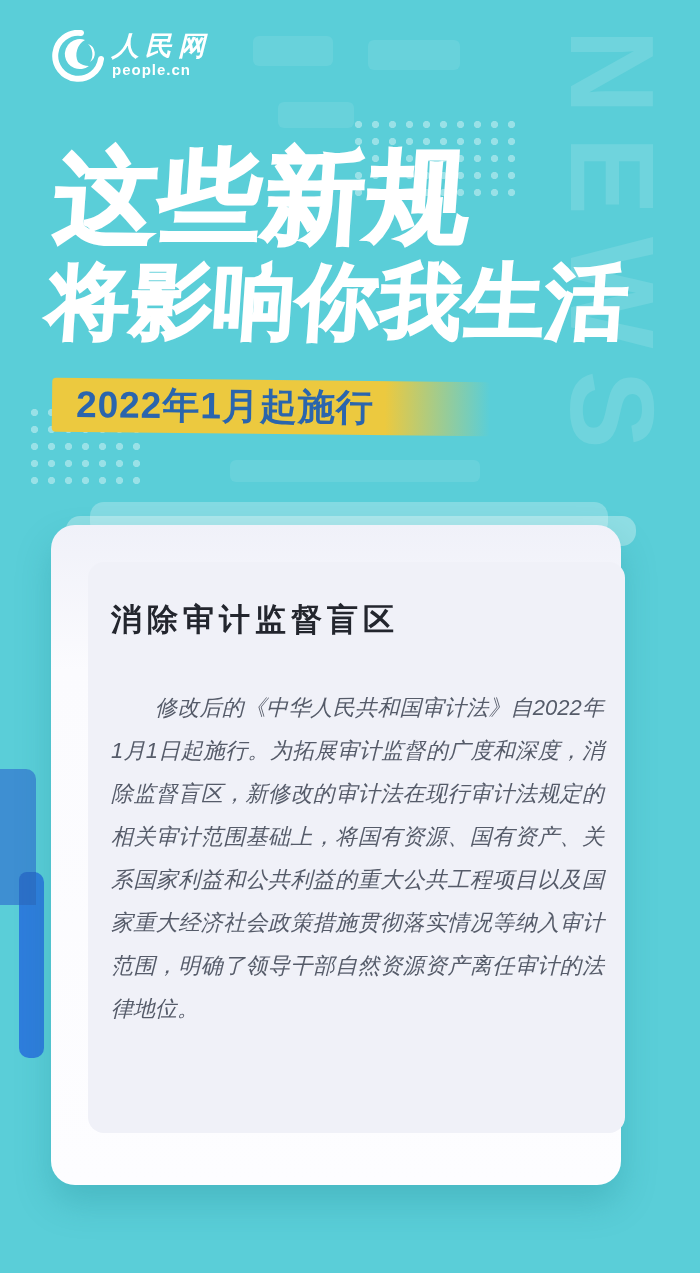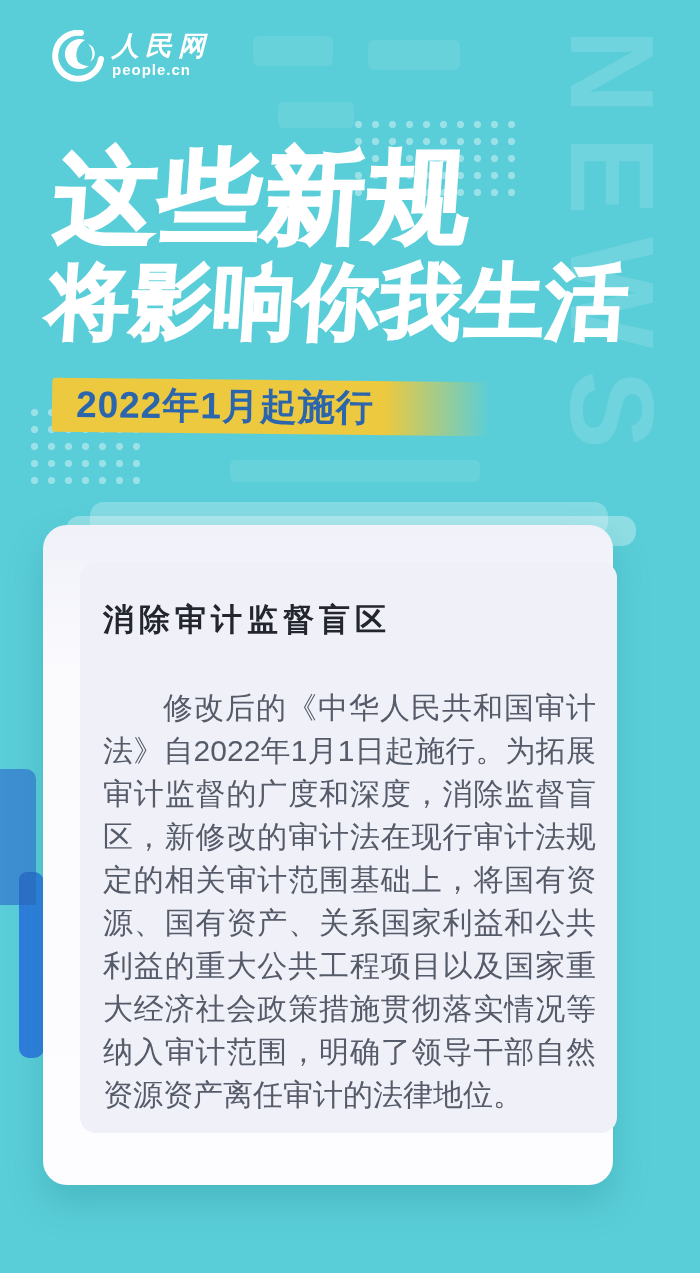--- a/index.html
+++ b/index.html
@@ -57,39 +57,39 @@
     display:flex; align-items:center; padding-left:24px;
   }
   .date-badge span{ font-size:37px; font-weight:700; color:#2A65AD; letter-spacing:1px; }
 
   
   .ghost-strip{ position:absolute; background:rgba(255,255,255,0.26); z-index:2; }
   .strip1{ left:90px; top:502px; width:518px; height:34px; border-radius:14px; }
   .strip2{ left:66px; top:516px; width:570px; height:30px; border-radius:14px; background:rgba(255,255,255,0.32); }
 
   .card{
-    position:absolute; left:43px; top:525px; width:570px; height:660px; z-index:4;
+    position:absolute; left:51px; top:525px; width:570px; height:660px; z-index:4;
     background:linear-gradient(180deg,#F0F1F9 0%,#FBFBFE 22%,#FDFDFF 100%);
     border-radius:24px;
     box-shadow:0 18px 35px rgba(28,130,140,0.28);
   }
   .card-inner{
     position:absolute; left:37px; top:37px; width:537px; height:571px;
     background:#F0F1F8; border-radius:16px;
     padding:38px 21px 0 23px;
   }
   .card-title{
     font-size:31px; line-height:40px; font-weight:800;
     color:#23262E; letter-spacing:5px;
   }
   .card-body{
     margin-top:46px;
-    font-size:30px; line-height:43px;
+    font-size:22px; line-height:43px;
     color:#555B69;
-    text-align:justify; text-indent:2em;
+    text-align:justify; text-indent:2em;font-style:italic;
   }
 
   
   .blue-rect{ position:absolute; z-index:3; }
   .rect1{ left:-14px; top:769px; width:50px; height:136px; background:#3E8FD2; border-radius:10px; }
   .rect2{ left:19px;  top:872px; width:25px; height:186px; background:#2E7DDC; border-radius:10px; }
   .overlap{ left:19px; top:872px; width:17px; height:33px; background:#2C6FC8; border-radius:8px 0 0 0; }
 </style>
 </head>
 <body>

